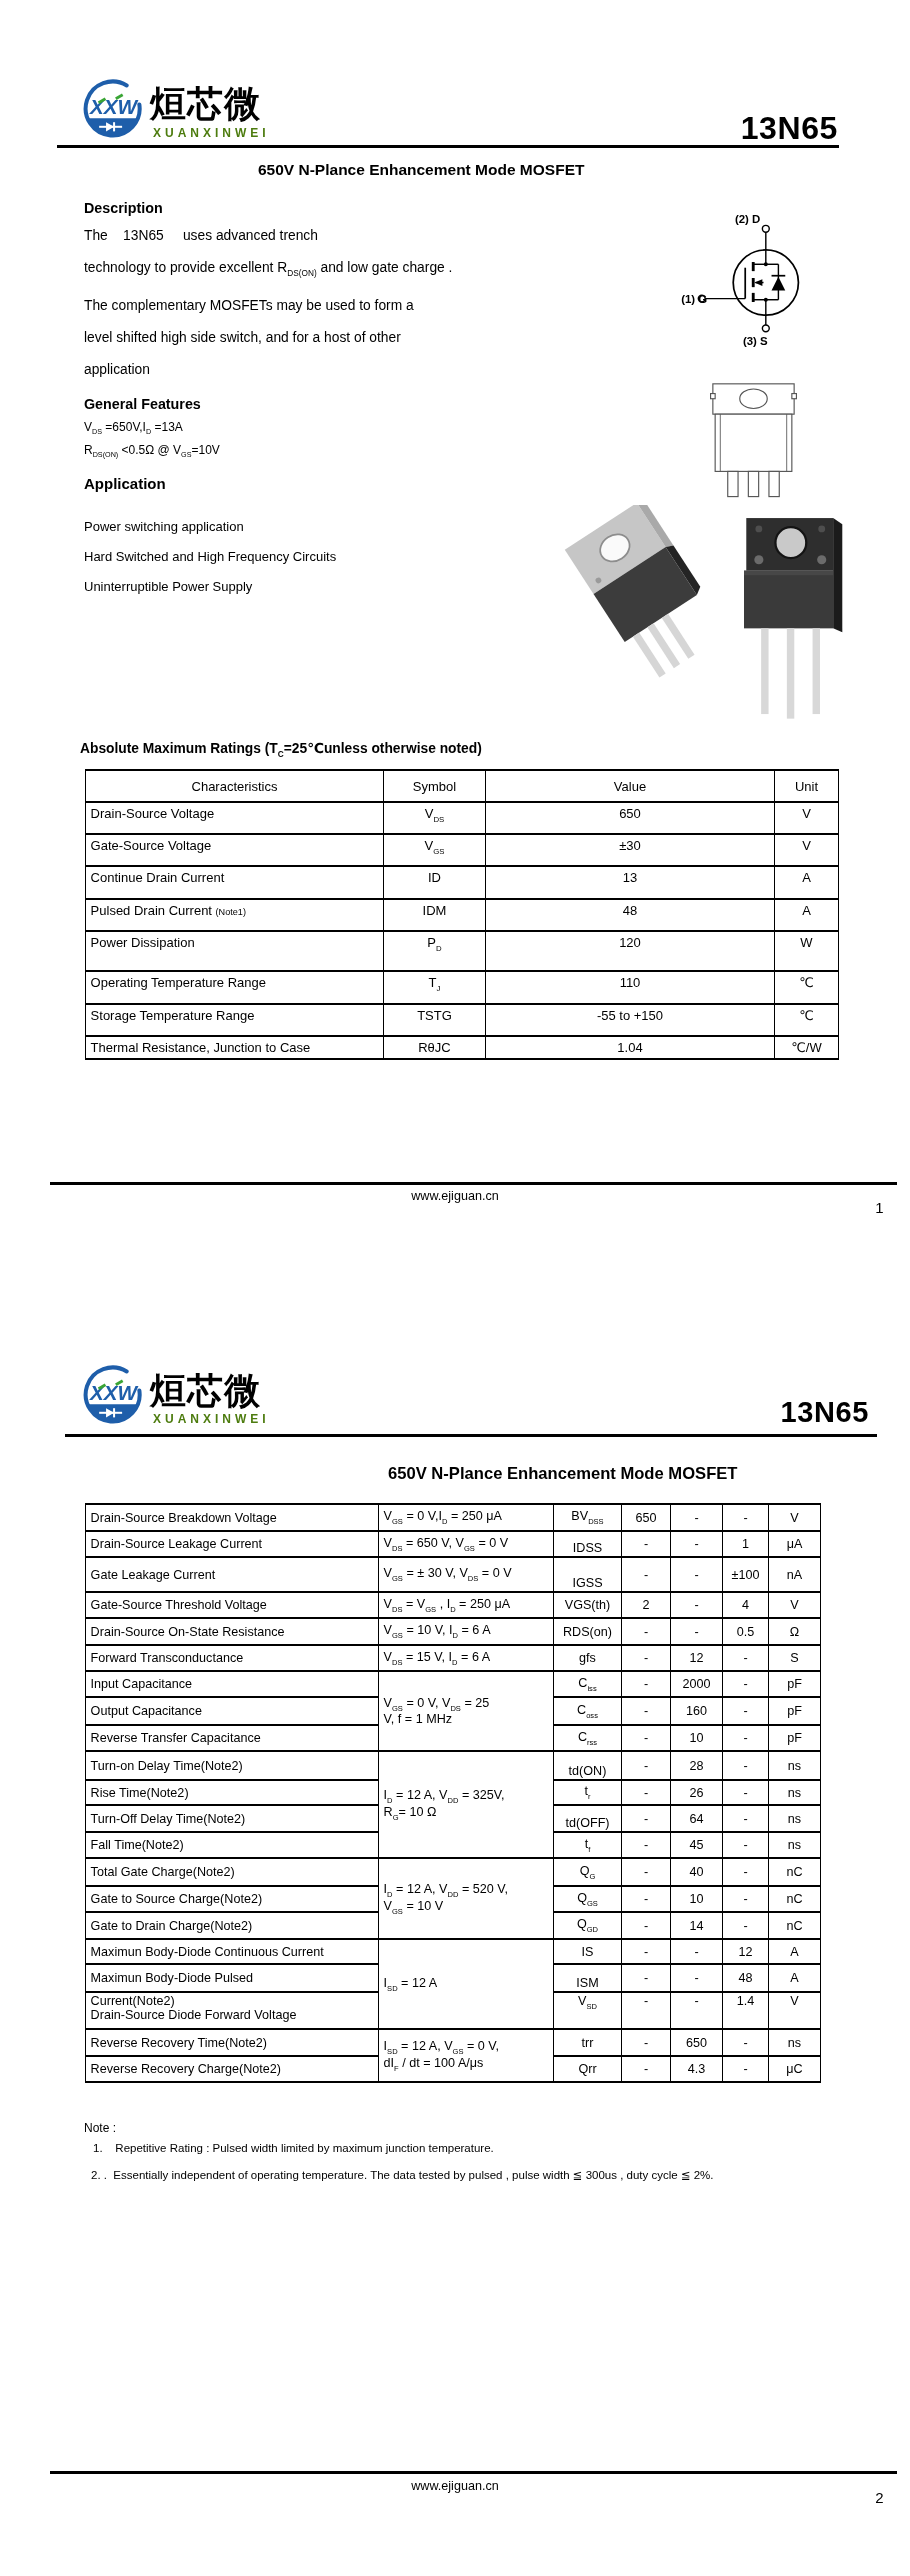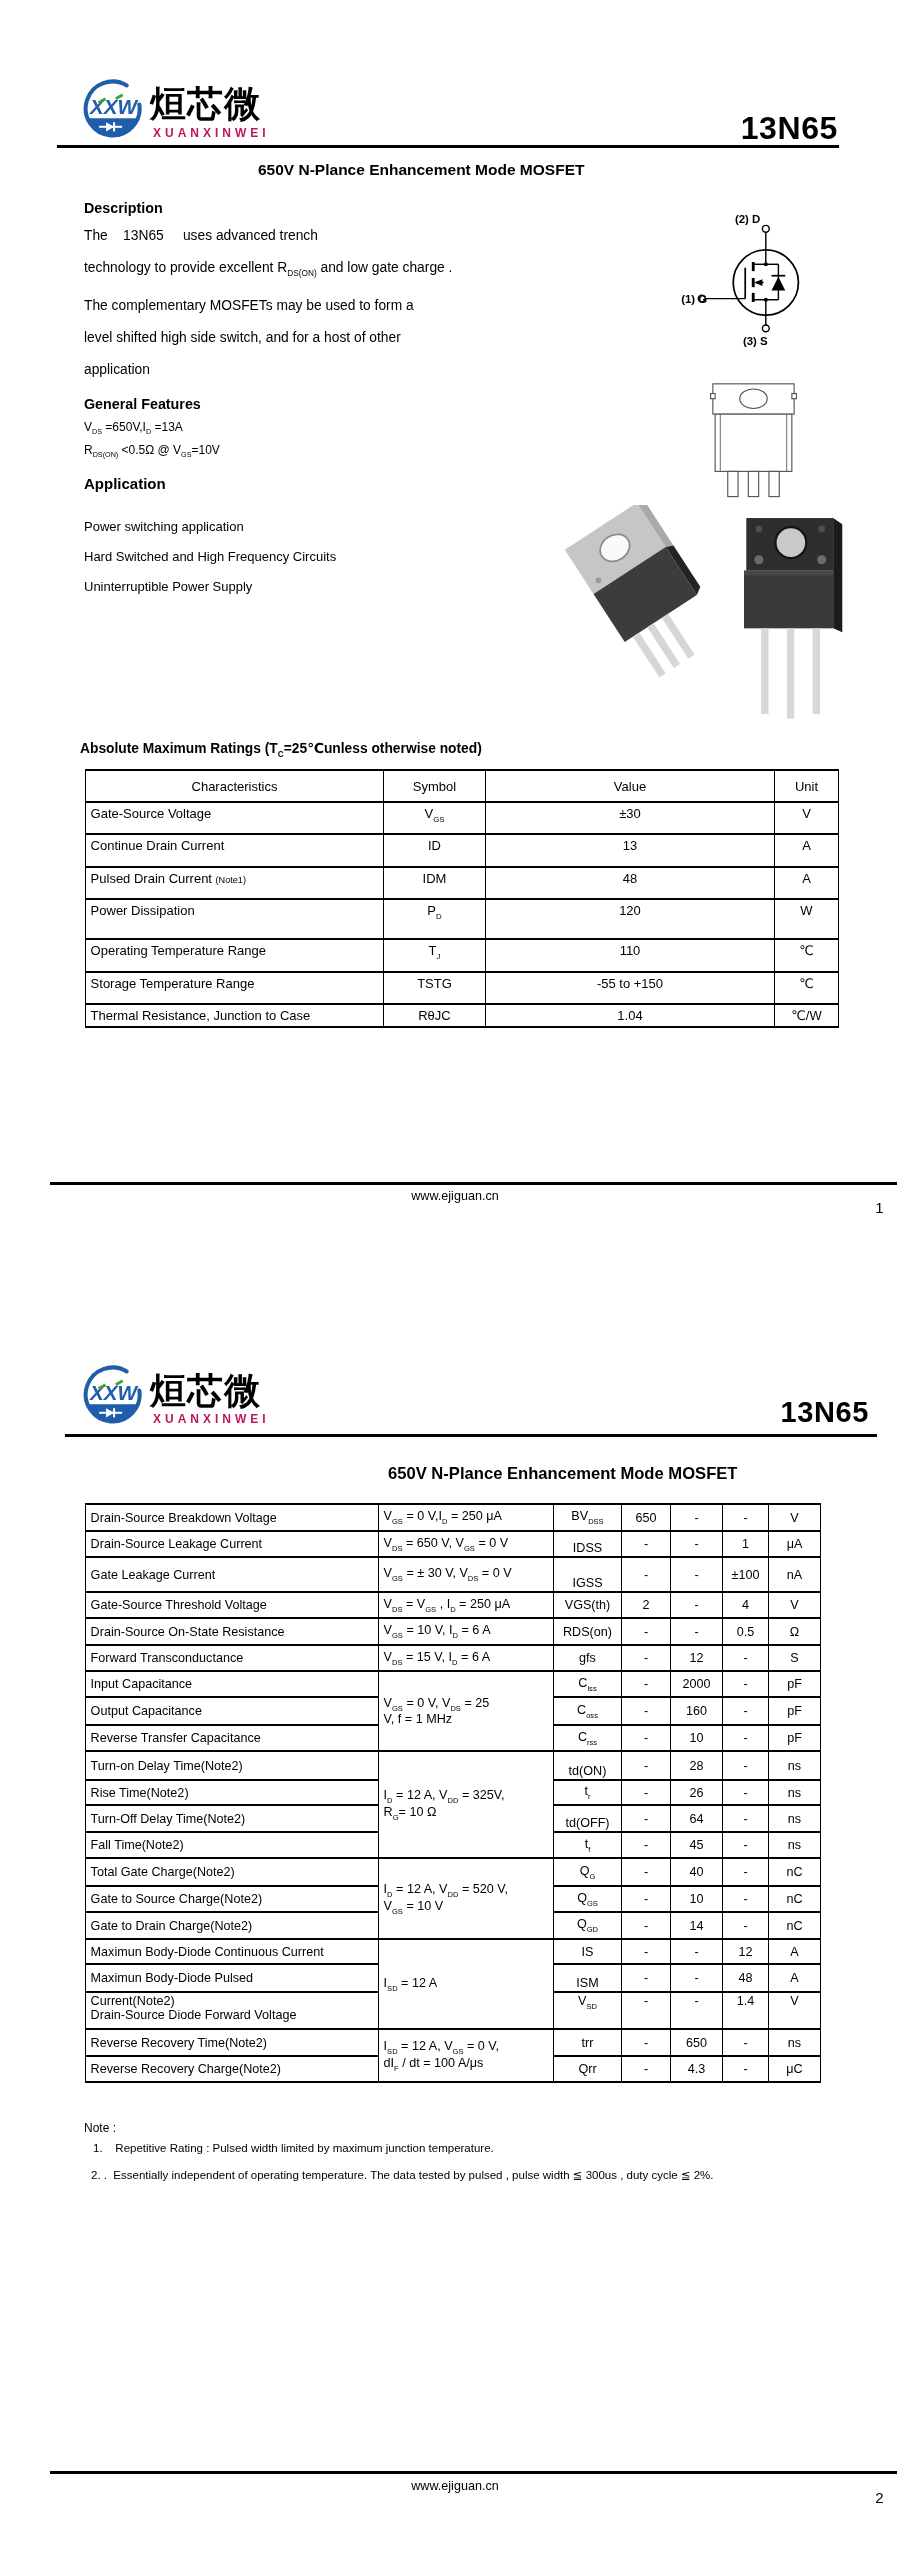--- a/index.html
+++ b/index.html
@@ -5,21 +5,21 @@
   html,body{margin:0;padding:0;background:#fff;}
   body{width:910px;font-family:"Liberation Sans","DejaVu Sans",sans-serif;color:#000;}
   .page{position:relative;width:910px;height:1288px;background:#fff;overflow:hidden;}
   .abs{position:absolute;}
   sub{font-size:60%;}
   .sm{font-size:70%;}
   .prew{white-space:pre-wrap;}
   .pre{white-space:pre-line;}
   .rule{background:#000;}
   .logo-cn{font-weight:bold;font-size:36px;letter-spacing:1.1px;line-height:1;}
-  .logo-en{font-size:12px;letter-spacing:4px;font-weight:bold;color:#be185d;}
+  .logo-en{font-size:12px;letter-spacing:4px;font-weight:bold;color:#4d7c0f;}
   .partnum{font-weight:bold;text-align:right;letter-spacing:0.6px;line-height:1;}
   .subtitle{font-weight:bold;white-space:nowrap;}
   .h1{font-weight:bold;font-size:14.3px;}
   .desc-lines{font-size:13.8px;line-height:32px;}
   .feat-lines{font-size:12px;line-height:18px;}
   .app-lines{font-size:13px;line-height:30px;}
   table{border-collapse:collapse;table-layout:fixed;background:#fff;}
   .t1 td{border:1.7px solid #000;border-top-width:2.9px;border-bottom-width:2.9px;font-size:13px;padding:2.9px 4.6px;vertical-align:top;overflow:hidden;}
   .t1 .hdr td{vertical-align:middle;text-align:center;padding:1.1px;}
   .t2 td{border:1.1px solid #000;border-top-width:2.3px;border-bottom-width:2.3px;font-size:12.6px;padding:1.1px 4.6px;vertical-align:middle;overflow:hidden;}
@@ -157,20 +157,26 @@
         <col style="width:64px">
       </colgroup>
     <tbody>
         <tr class="hdr" style="height:32px">
       <td>Characteristics</td>
       <td>Symbol</td>
       <td>Value</td>
       <td>Unit</td>
     </tr>
     <tr style="height:32px">
+      <td class="l">Drain-Source Voltage</td>
+      <td class="c">V<sub>DS</sub></td>
+      <td class="c">650</td>
+      <td class="c">V</td>
+    </tr>
+    <tr style="height:32px">
       <td class="l">Gate-Source Voltage</td>
       <td class="c">V<sub>GS</sub></td>
       <td class="c">±30</td>
       <td class="c">V</td>
     </tr>
     <tr style="height:33px">
       <td class="l">Continue Drain Current</td>
       <td class="c">ID</td>
       <td class="c">13</td>
       <td class="c">A</td>

